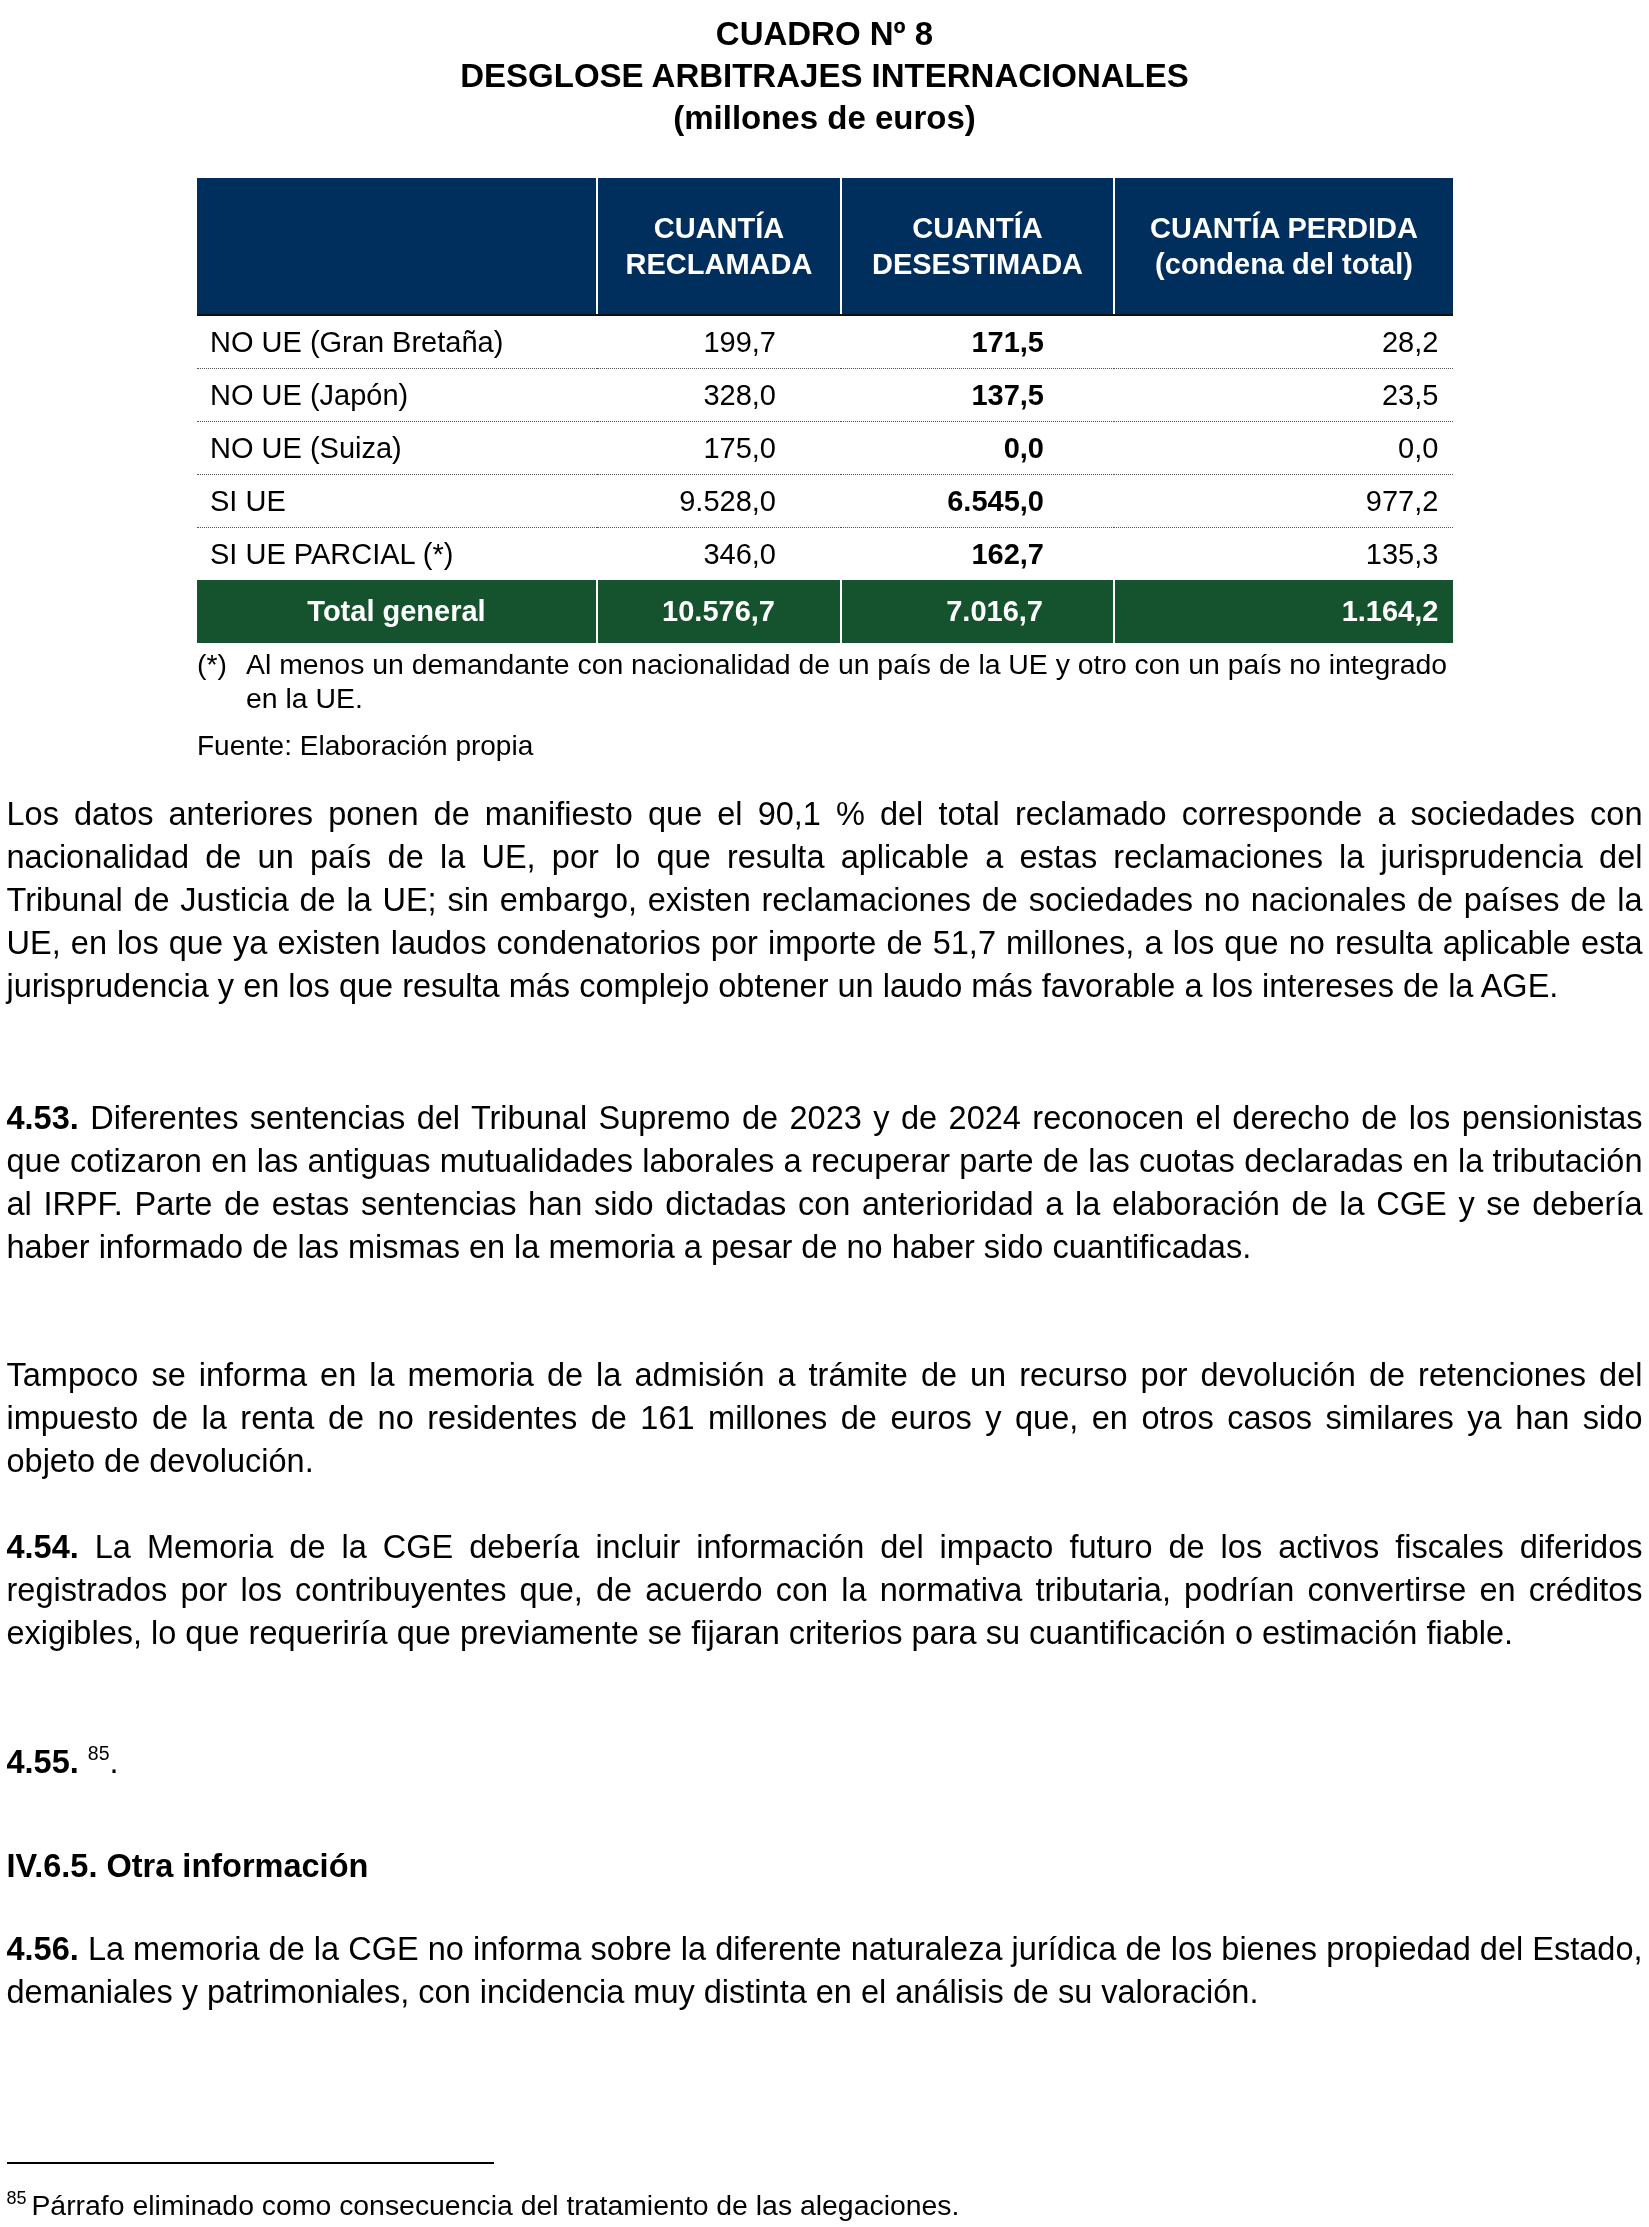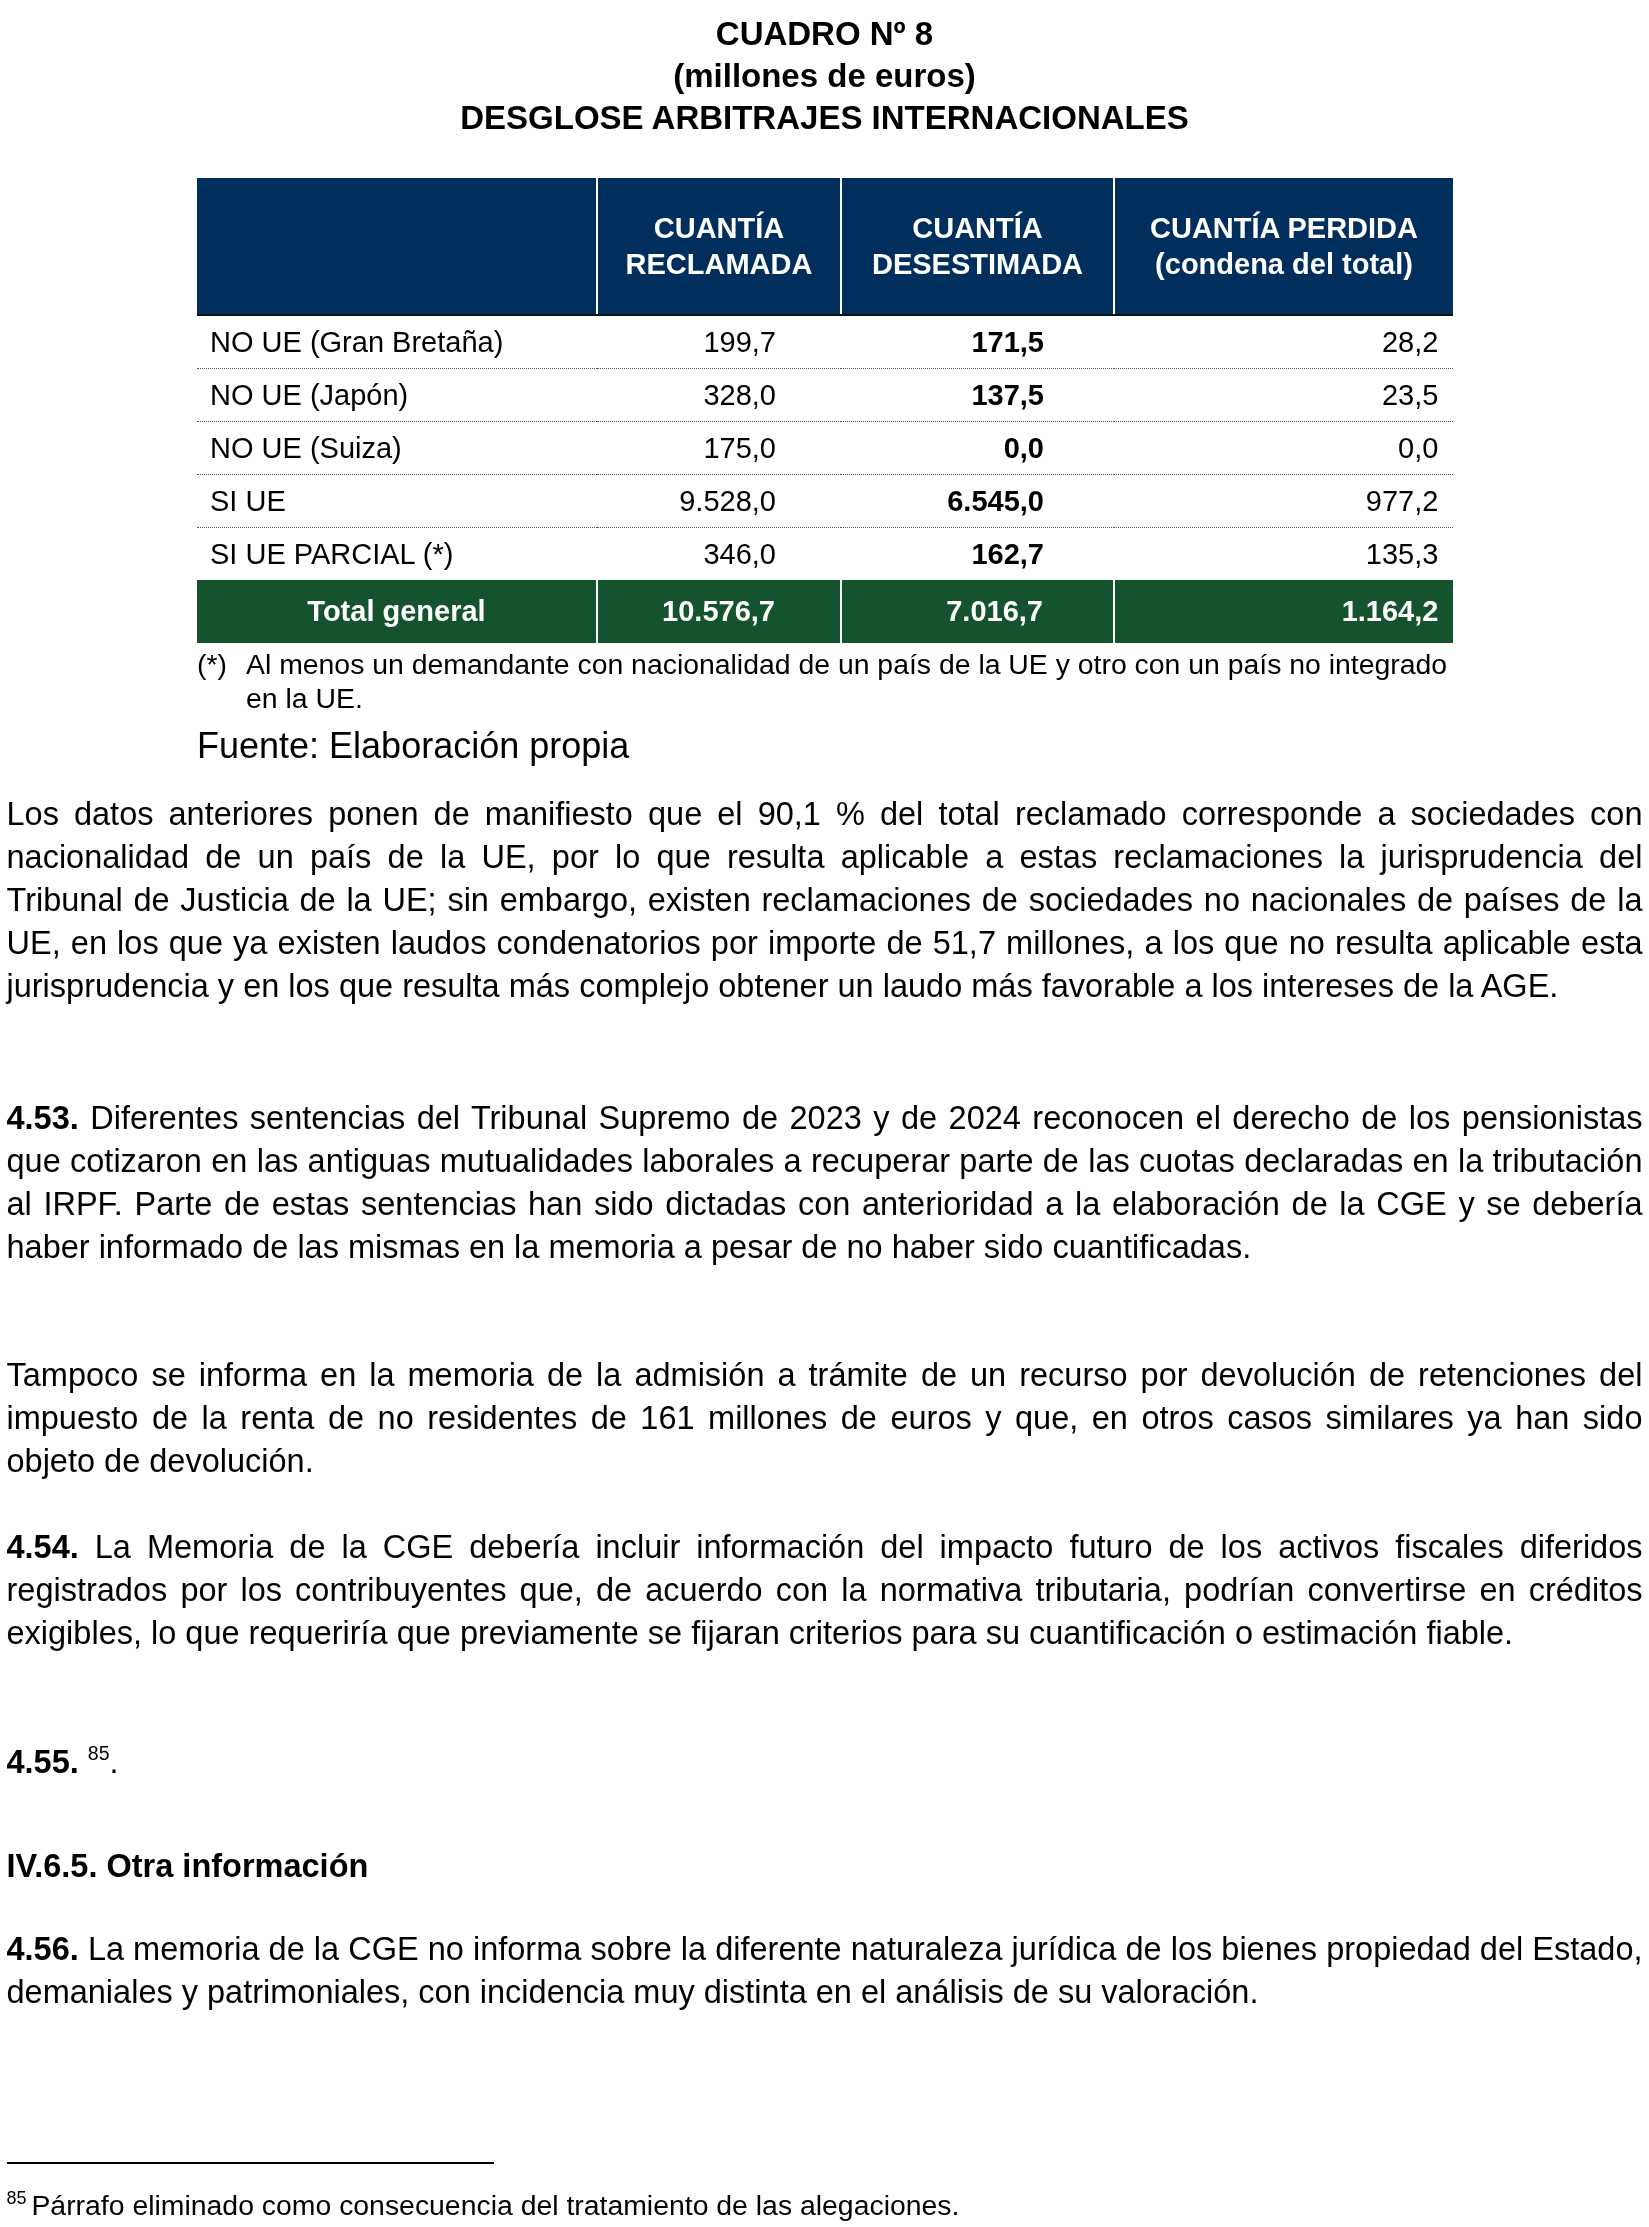--- a/index.html
+++ b/index.html
@@ -96,21 +96,21 @@
       font-size: 28.4px;
       line-height: 34px;
     }
     .note-row { display: flex; }
     .note-mark { width: 49px; flex: none; }
     .note-text { flex: 1; }
     .source {
       position: absolute;
       left: 197px;
       top: 721px;
-      font-size: 36px;
+      font-size: 28px;
       line-height: 34px;
     }
 
     
     .para {
       position: absolute;
       left: 6.5px;
       width: 1636px;
       font-size: 32.5px;
       line-height: 43px;
@@ -153,22 +153,22 @@
       margin-right: 4.9px;
     }
   </style>
 </head>
 <body>
 
 <div class="page">
 
   <div class="title-block">
     <span class="title-line">CUADRO Nº 8</span>
+    <span class="title-line">DESGLOSE ARBITRAJES INTERNACIONALES</span>
     <span class="title-line">(millones de euros)</span>
-    <span class="title-line">DESGLOSE ARBITRAJES INTERNACIONALES</span>
   </div>
 
   <div class="table-wrap">
     <table class="arb">
       <colgroup>
         <col class="c0">
           <col class="c1">
           <col class="c2">
           <col class="c3">
       </colgroup>

